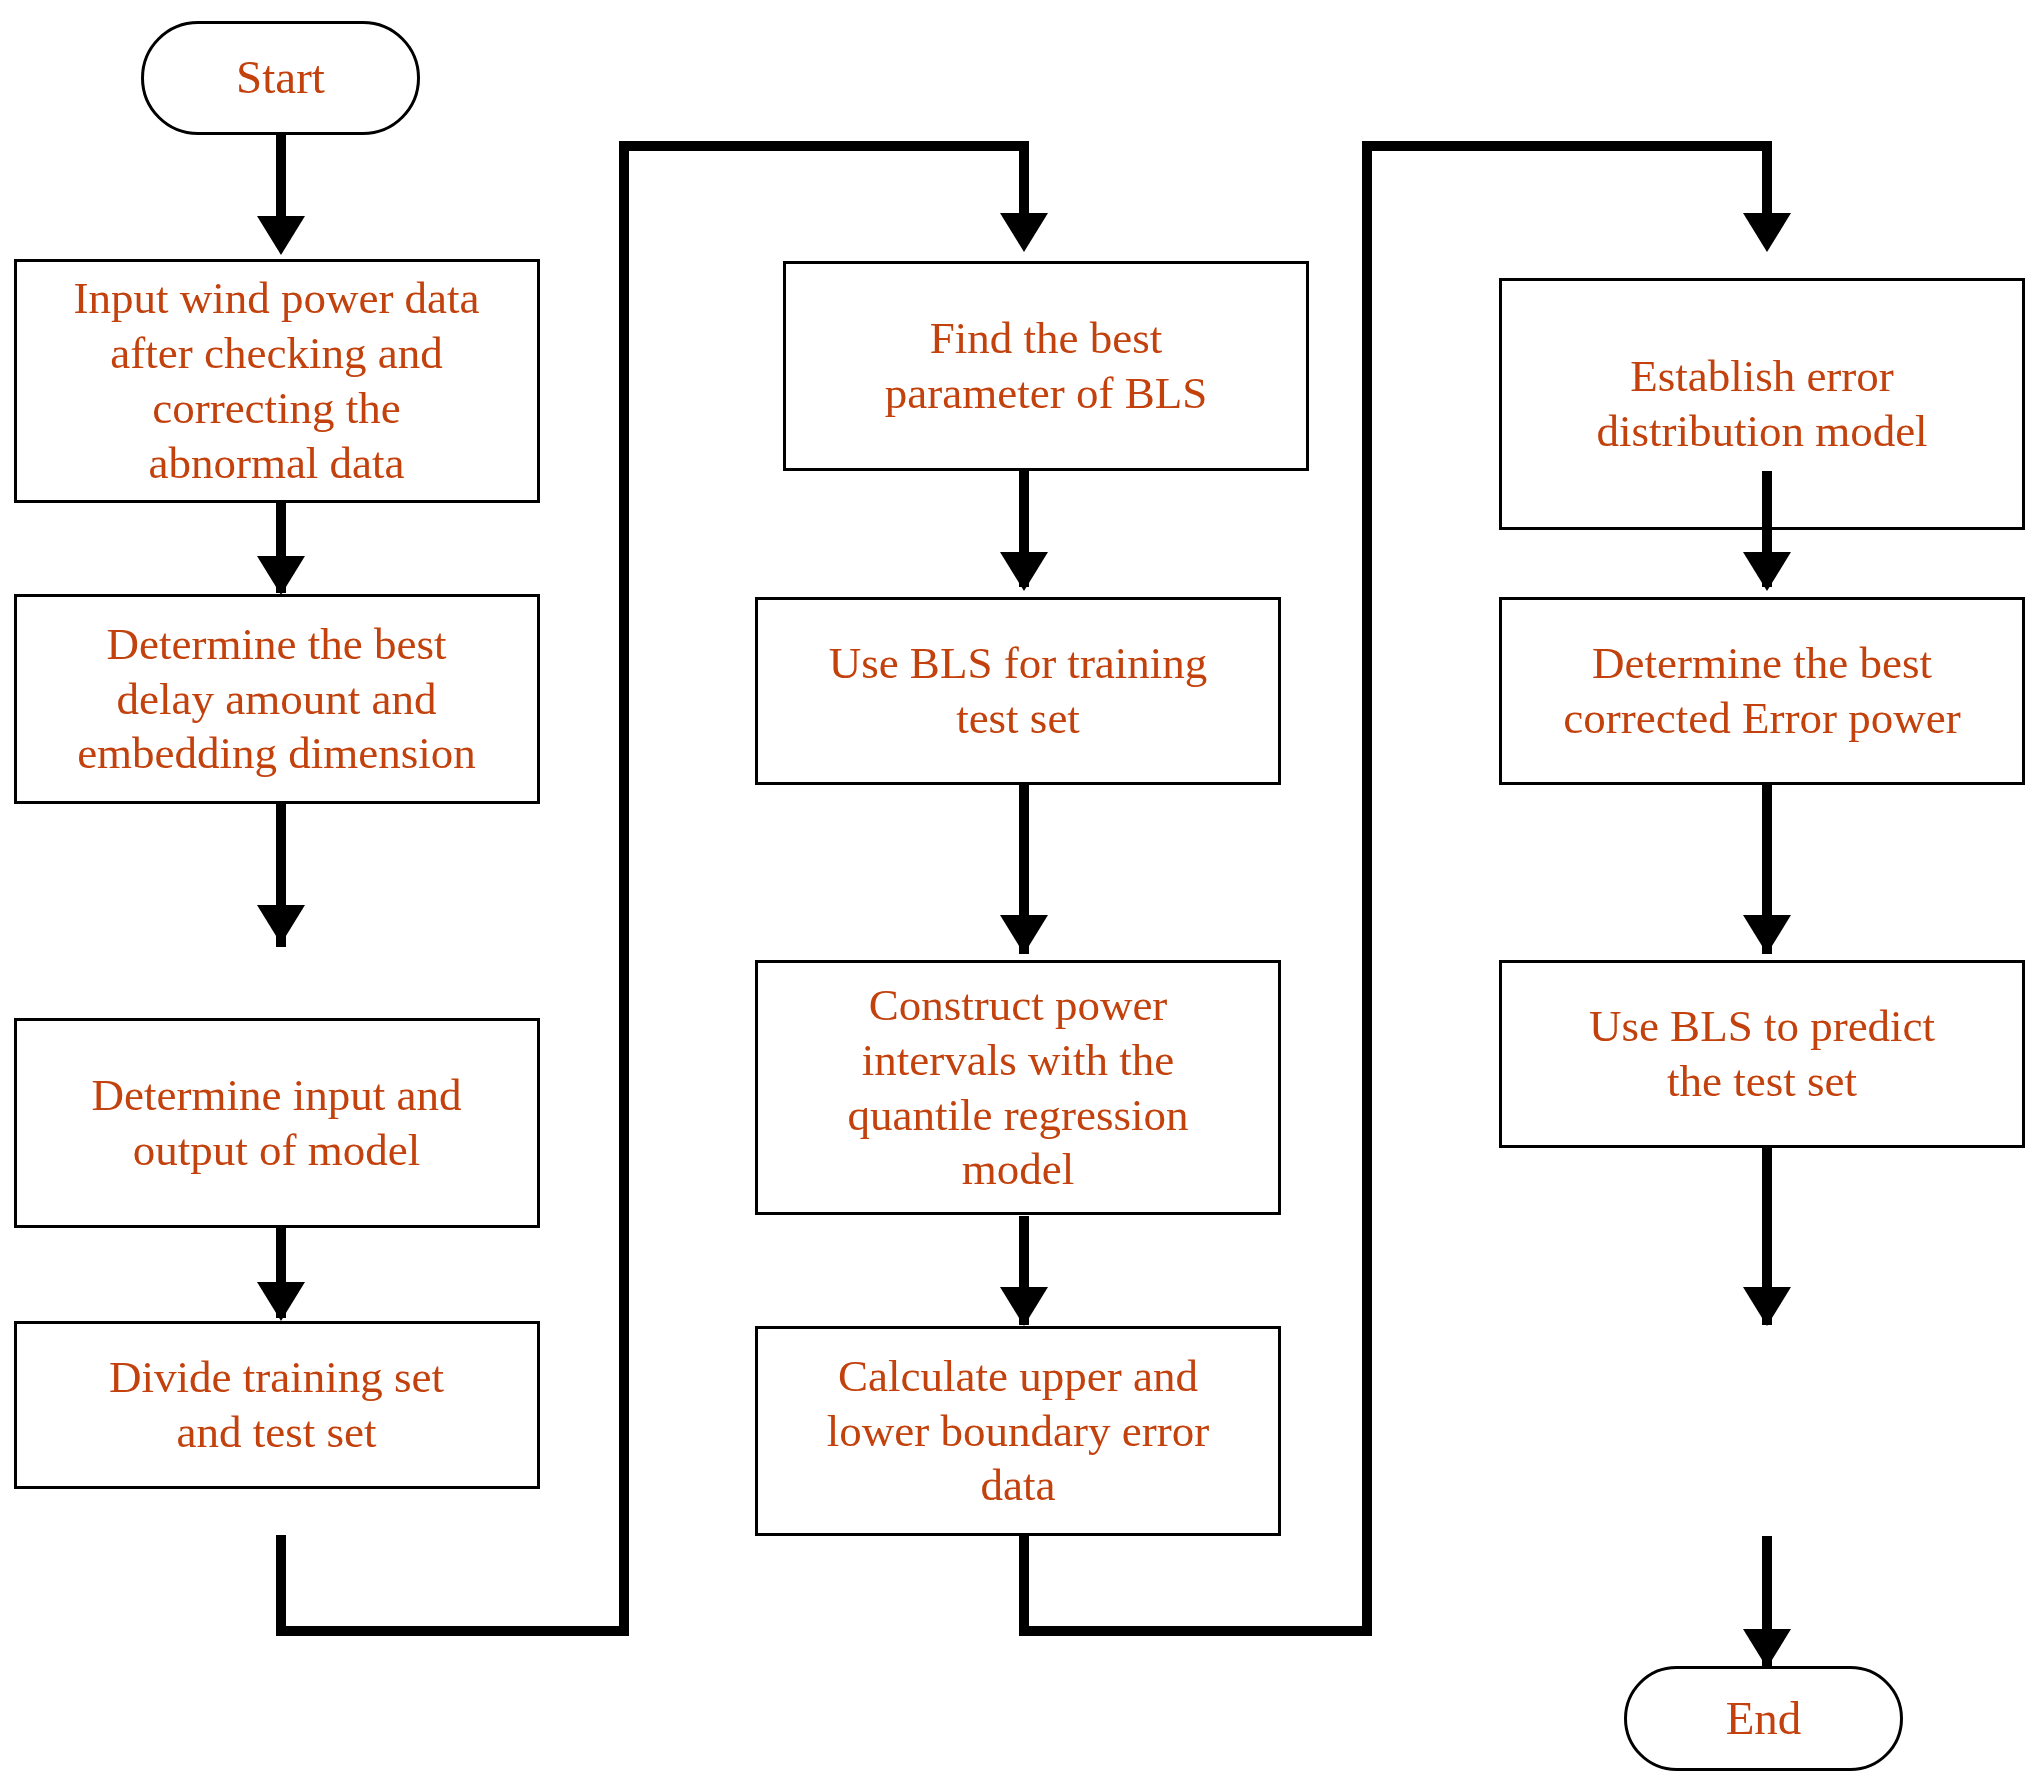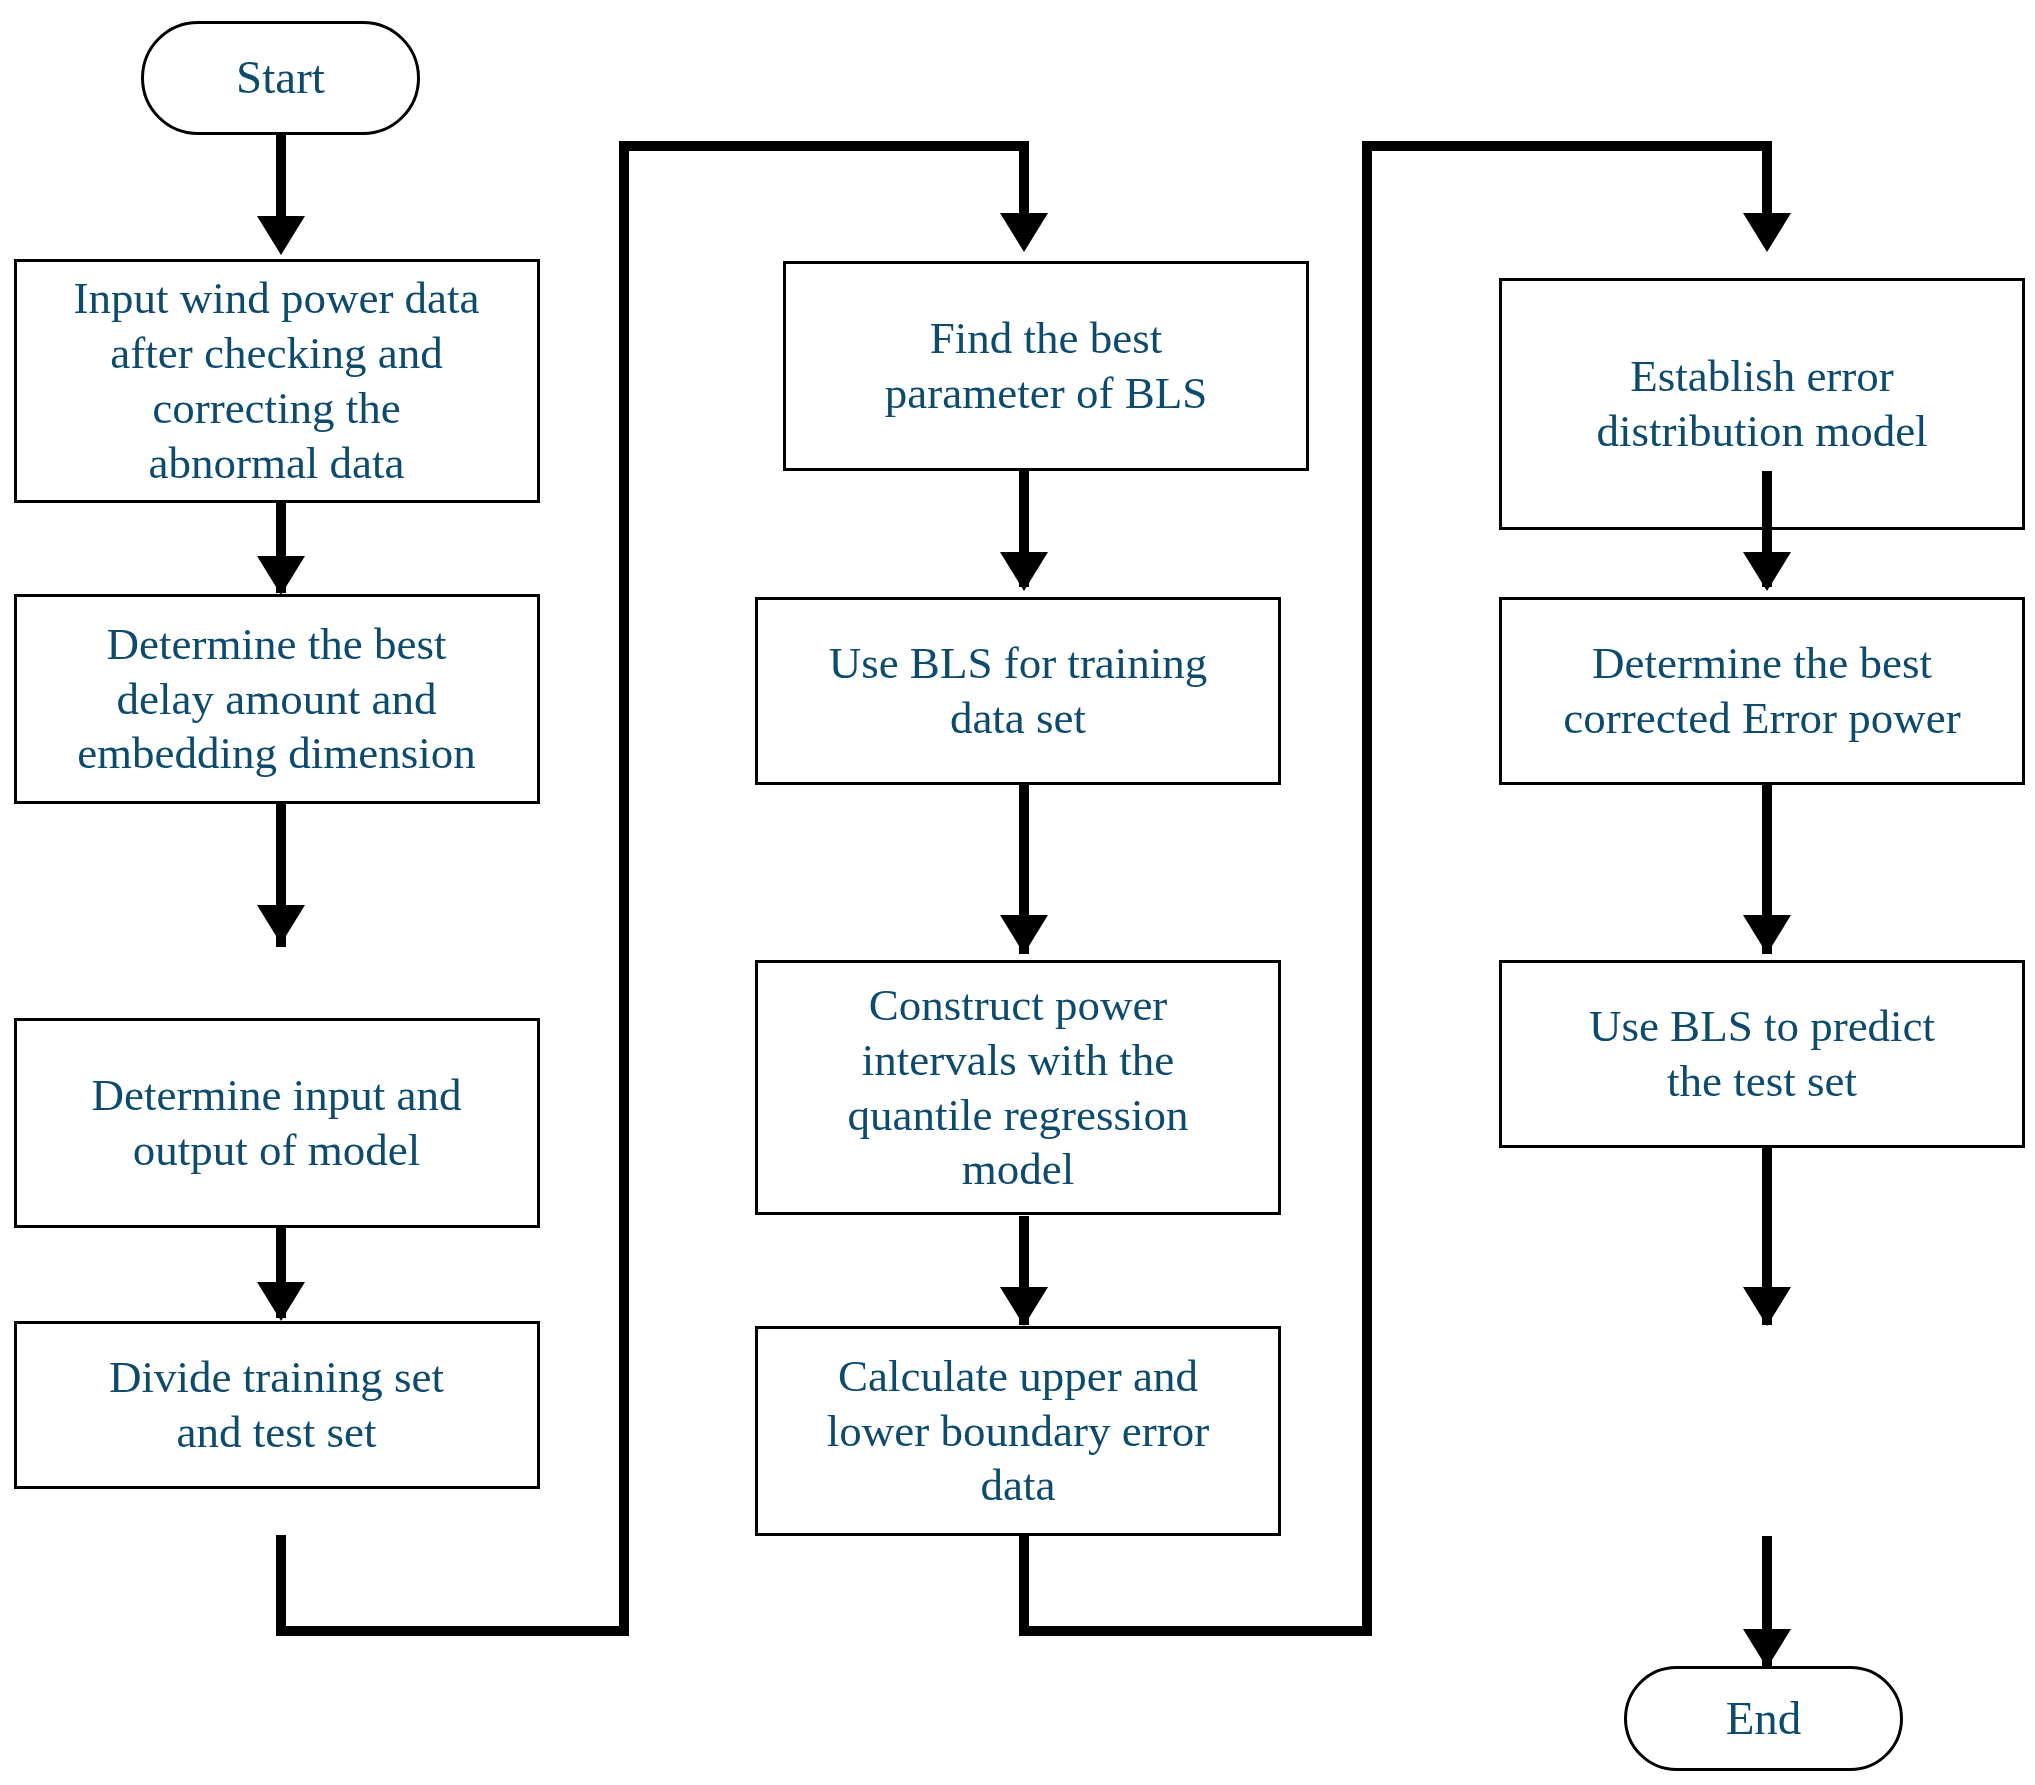--- a/index.html
+++ b/index.html
@@ -1,20 +1,20 @@
 <!DOCTYPE html>
 <html style="font-size:12px"><head>
 <meta charset="utf-8">
 <style>
   html,body{margin:0;padding:0;background:#ffffff;}
   body{width:2035px;height:1785px;overflow:hidden;font-family:"Liberation Serif",serif;}
   #canvas{position:relative;width:2035px;height:1785px;background:#fff;}
 
   .node{position:absolute;box-sizing:border-box;display:flex;align-items:center;
-        justify-content:center;text-align:center;background:#fff;color:#0c4a6e;}
+        justify-content:center;text-align:center;background:#fff;color:#c2410c;}
   .proc{border:3.8px solid #000;}
   .term{border:3.8px solid #000;border-radius:90px;}
   .node .txt{display:block;line-height:1.22;padding:0 7.5px;white-space:pre-line;}
 
   .fs-term{font-size:47px;}
   .fs-box{font-size:45px;}
 
   
   .vline{position:absolute;background:#000;width:9.8px;}
   .hline{position:absolute;background:#000;height:9.8px;}
@@ -75,21 +75,21 @@
   <div class="node proc fs-box" style="left:755px;top:261px;width:526px;height:210px;margin-left:28px;">
     <span class="txt">Find the best
 parameter of BLS</span>
   </div>
 
   <div class="vline" style="left:1019px;top:471px;height:116px;"></div>
   <div class="arrow" style="left:1000px;top:552px;"></div>
 
   <div class="node proc fs-box" style="left:755px;top:597px;width:526px;height:188px;">
     <span class="txt">Use BLS for training
-data set</span>
+test set</span>
   </div>
 
   <div class="vline" style="left:1019px;top:785px;height:169px;"></div>
   <div class="arrow" style="left:1000px;top:915px;"></div>
 
   <div class="node proc fs-box" style="left:755px;top:960px;width:526px;height:255px;">
     <span class="txt">Construct power
 intervals with the
 quantile regression
 model</span>

